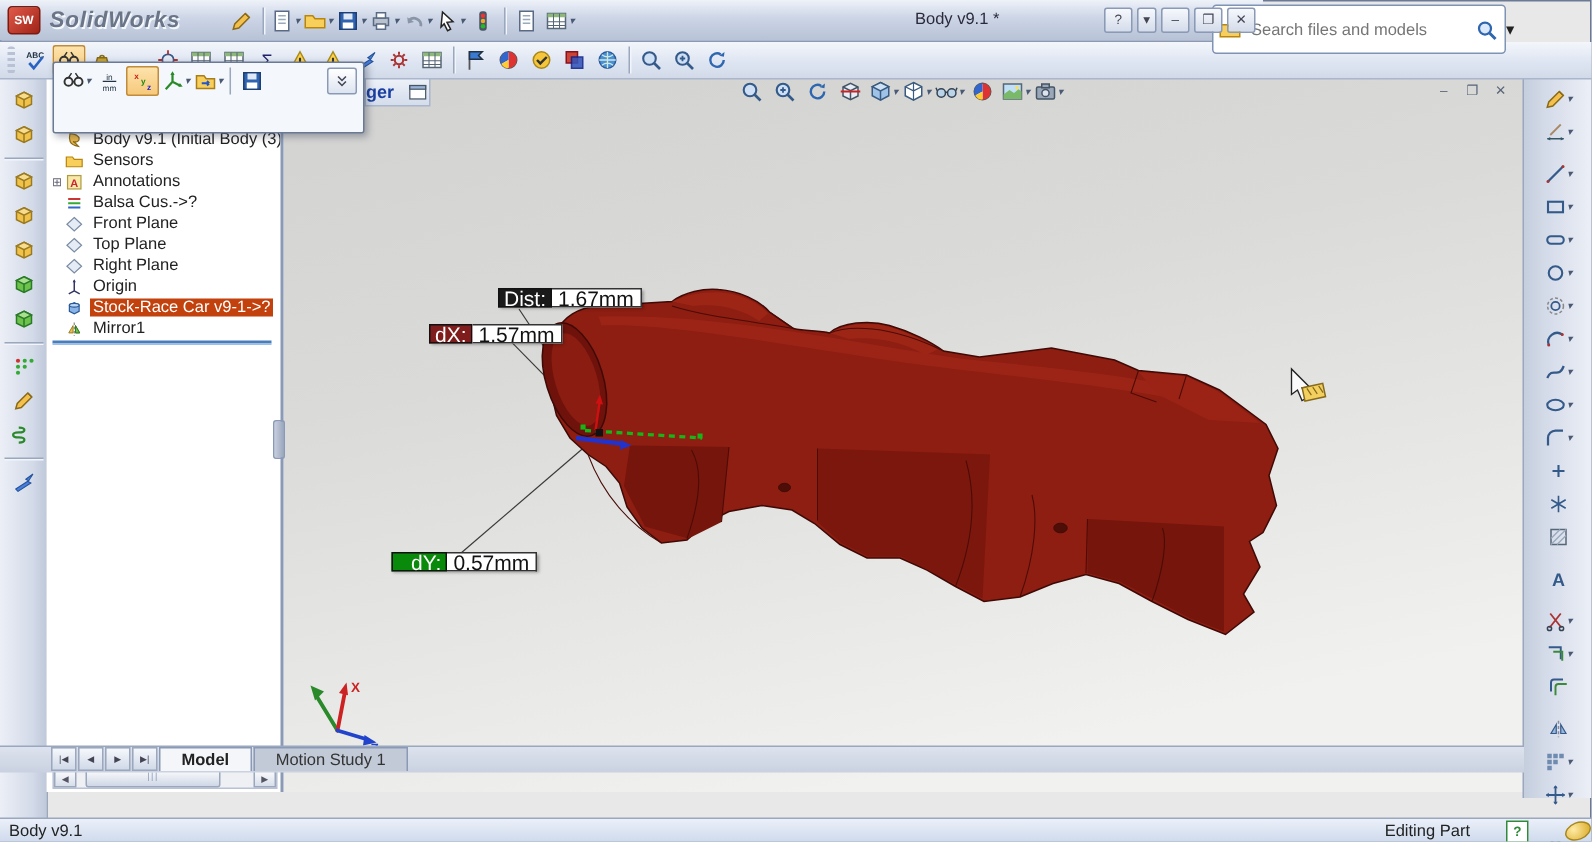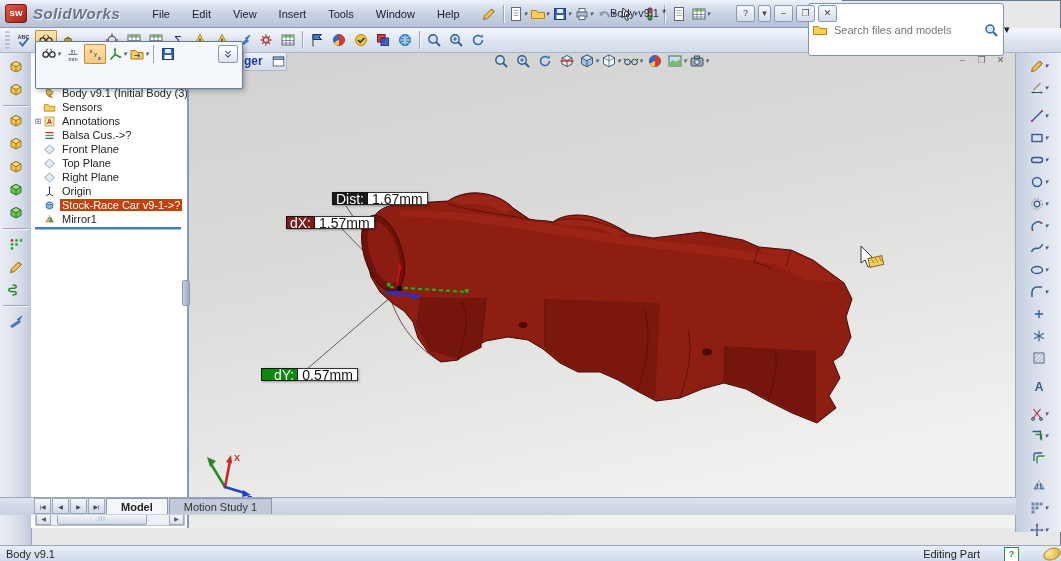--- a/index.html
+++ b/index.html
@@ -21,21 +21,21 @@
   .tbi{width:22px;height:20px;display:inline-flex;align-items:center;justify-content:center;
        border-radius:2px;flex:none}
   .tbi svg{width:16px;height:16px}
   .tbi .dd{font-size:7px;color:#4a5a74;margin-left:0px}
   .tbi.pressed{background:linear-gradient(#fde4ae,#f6c879);box-shadow:inset 0 0 0 1px #c08b3a}
   .tsep{width:1px;height:18px;background:#9aa7bd;margin:0 3px;flex:none;box-shadow:1px 0 0 #f2f5fb}
   .hsep{width:26px;height:1px;background:#9aa7bd;margin:2px 0;box-shadow:0 1px 0 #f2f5fb}
   #tb-main{display:flex;align-items:center;margin-left:8px}
   #doc-title{position:absolute;left:610px;top:7px;width:140px;color:#2a2a3a}
   #searchbox{position:absolute;left:808px;top:3px;width:188px;height:19px;background:#fff;
-    border:1px solid #7f93b4;border-radius:3px;display:flex;align-items:center;padding:16px 3px;gap:4px}
+    border:1px solid #7f93b4;border-radius:3px;display:flex;align-items:center;padding:6px 3px;gap:4px}
   #searchbox input{border:none;outline:none;flex:1;font-size:11px;color:#667;
     font-family:"Liberation Sans",sans-serif;background:transparent}
   .winbtn{width:17px;height:15px;border:1px solid #8a99b5;border-radius:2px;margin-left:3px;
     background:linear-gradient(#f6f8fc,#d4dcea);display:inline-flex;align-items:center;justify-content:center;
     font-size:9px;color:#445;line-height:1}
   #titlebar-right{position:absolute;right:5px;top:5px;display:flex;align-items:center}
   
   #toolbar2{left:0;top:28px;width:1061px;height:24px;
     background:linear-gradient(#f3f6fb,#dde4f1 60%,#d2dae9);
     border-bottom:1px solid #aab6cc;display:flex;align-items:center;padding-left:2px;z-index:10}
@@ -115,29 +115,20 @@
     font-weight:bold;font-size:9px;display:flex;align-items:center;justify-content:center}
   #tip-ellipse{width:16px;height:10px;border-radius:50%;transform:rotate(-22deg);
     background:radial-gradient(circle at 35% 30%,#ffeaa6,#d8a820);border:1px solid #a8861a}
 </style>
 </head>
 <body>
 
 <div id="titlebar" class="abs">
   <div id="logo">SW</div>
   <div id="appname">SolidWorks</div>
-  <div id="menubar">
-    <span>File</span>
-    <span>Edit</span>
-    <span>View</span>
-    <span>Insert</span>
-    <span>Tools</span>
-    <span>Window</span>
-    <span>Help</span>
-  </div>
   <div id="tb-main">
       <span class="tbi">
         <svg viewBox="0 0 16 16">
           <path d="M2.5 13.5l1-3.5 7-7 2.7 2.7-7 7z" fill="#f3c14b" stroke="#8a6a1a"></path>
           <path d="M10.5 3l2.7 2.7" stroke="#8a6a1a"></path>
         </svg>
       </span>
       <span class="tsep"></span>
       <span class="tbi">
         <svg viewBox="0 0 16 16">

